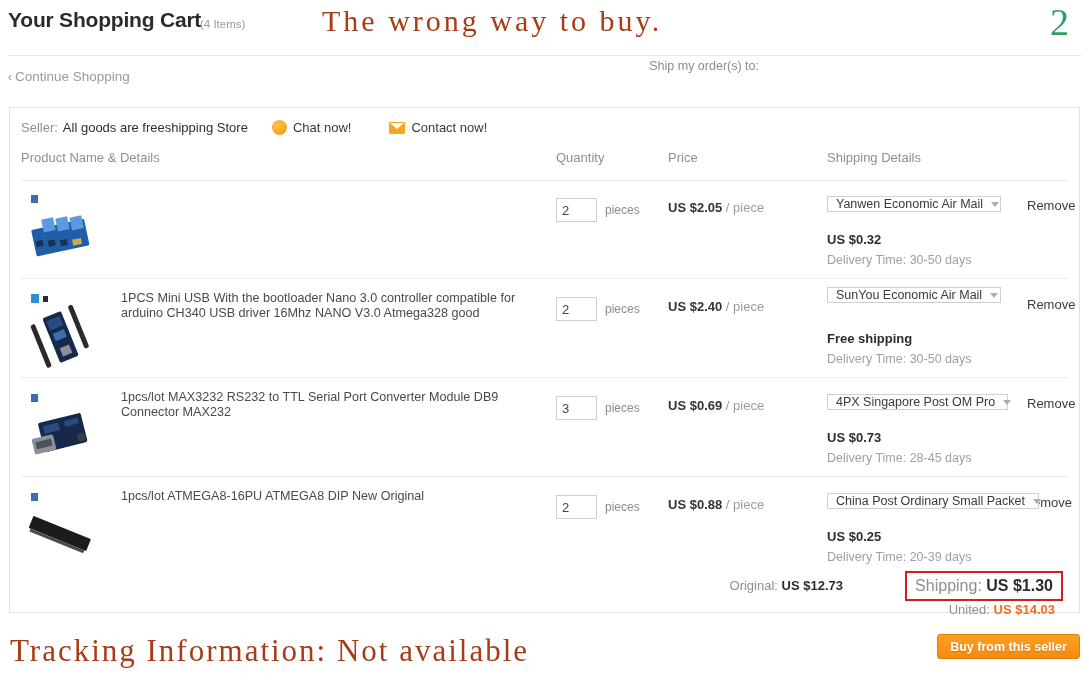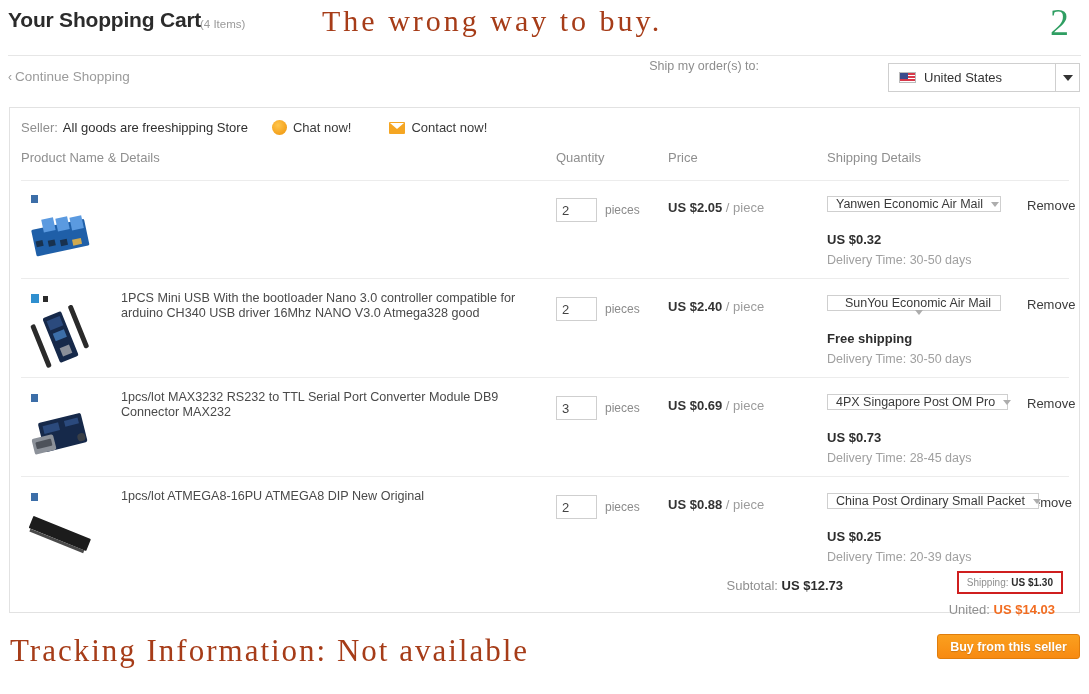--- a/index.html
+++ b/index.html
@@ -192,21 +192,21 @@
   .totals { position: absolute; left: 11px; top: 468px; width: 1048px; height: 40px; }
   .subtotal {
     position: absolute; right: 226px; top: 2px;
     font-size: 13px; white-space: nowrap;
   }
   .subtotal .lab { color: #8f8f8f; }
   .subtotal .val { color: #2d2d2d; font-weight: bold; }
   .shipping-box {
     position: absolute; right: 6px; top: -5px;
     border: 2px solid #cf1f1f; padding: 4px 8px 4px 8px;
-    font-size: 10px; white-space: nowrap;
+    font-size: 16px; white-space: nowrap;
   }
   .shipping-box .lab { color: #8f8f8f; }
   .shipping-box .val { color: #2d2d2d; font-weight: bold; }
   .total-line {
     position: absolute; right: 14px; top: 26px;
     font-size: 13px; white-space: nowrap;
   }
   .total-line .lab { color: #8f8f8f; }
   .total-line .val { color: #f26d21; font-weight: bold; }
 
@@ -237,27 +237,20 @@
     <div class="anno-top">The wrong way to buy.</div>
     <div class="anno-num">2</div>
     <div class="hdr-rule"></div>
   </div>
 
   <div class="subhead">
     <div class="continue-shopping">
       <span class="chev">‹</span><span>Continue Shopping</span>
     </div>
     <div class="shipto-label">Ship my order(s) to:</div>
-    <div class="shipto-select">
-      <span class="flag"></span>
-      <span class="shipto-value">United States</span>
-      <span class="shipto-arrow">
-          <i></i>
-        </span>
-    </div>
   </div>
 
   <div class="cart-card">
 
     <div class="seller-row">
       <span class="seller-label">Seller:</span>
       <span class="seller-name">All goods are freeshipping Store</span>
       <span class="chat-now">
         <span class="chat-ic"></span>
         <span>Chat now!</span>
@@ -326,21 +319,21 @@
       </div>
       <div class="pname" style="top:12px;">1PCS Mini USB With the bootloader Nano 3.0 controller compatible for arduino CH340 USB driver 16Mhz NANO V3.0 Atmega328 good</div>
       <div class="qty-wrap" style="top:18px;">
         <input class="qty-box" value="2" style="">
         <span class="qty-unit">pieces</span>
       </div>
       <div class="price" style="top:20px;">
         <span>US $2.40</span>
         <span class="per">/ piece</span>
       </div>
-      <div class="ship-select" style="top:16px; width:174px;flex-direction:column;">
+      <div class="ship-select" style="top:8px; width:174px;">
         <span>SunYou Economic Air Mail</span>
         <span class="caret"></span>
       </div>
       <div class="ship-cost" style="top:52px;">Free shipping</div>
       <div class="ship-eta" style="top:73px;">Delivery Time: 30-50 days</div>
       <div class="remove" style="top:18px;">Remove</div>
     </div>
 
     <div class="item-row" style="top:270px; height:99px;">
       <div class="thumb">
@@ -397,21 +390,21 @@
         <span>China Post Ordinary Small Packet</span>
         <span class="caret"></span>
       </div>
       <div class="ship-cost" style="top:52px;">US $0.25</div>
       <div class="ship-eta" style="top:73px;">Delivery Time: 20-39 days</div>
       <div class="remove" style="top:18px; left:1012px; z-index:1;">emove</div>
     </div>
 
     <div class="totals">
       <div class="subtotal">
-        <span class="lab">Subtotal:</span>
+        <span class="lab">Original:</span>
         <span class="val">US $12.73</span>
       </div>
       <div class="shipping-box">
         <span class="lab">Shipping:</span>
         <span class="val">US $1.30</span>
       </div>
       <div class="total-line">
         <span class="lab">United:</span>
         <span class="val">US $14.03</span>
       </div>

